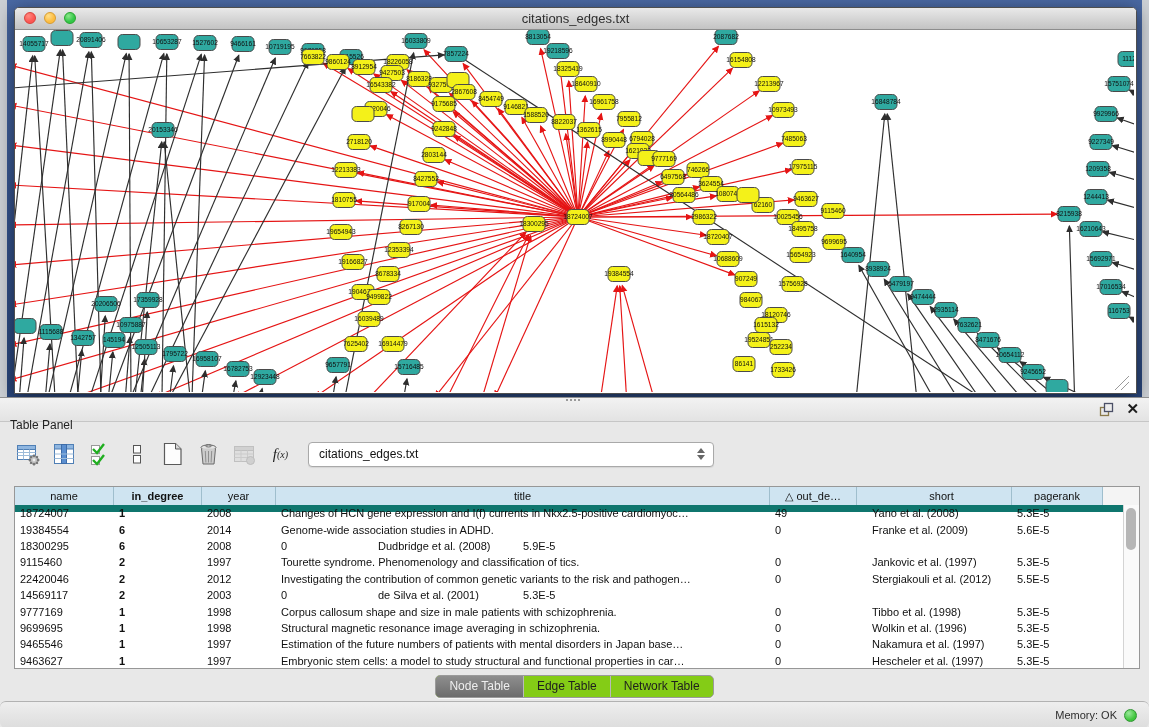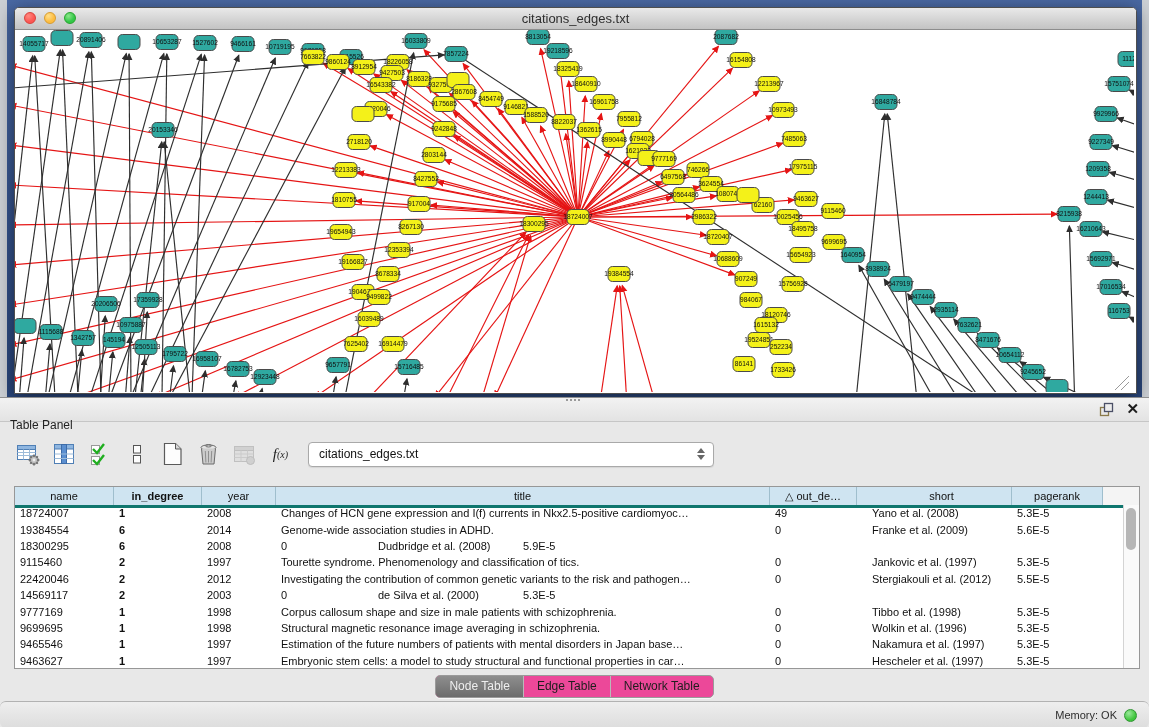--- a/index.html
+++ b/index.html
@@ -46,36 +46,36 @@
          font-size:12px;color:#111;box-shadow:0 1px 1px rgba(0,0,0,.08);}
   .combo .ctext{flex:1;}
   .stepper{display:flex;flex-direction:column;gap:2px;align-items:center;padding-right:2px;}
   .tri-up{width:0;height:0;border-left:4px solid transparent;border-right:4px solid transparent;
           border-bottom:5px solid #666;}
   .tri-dn{width:0;height:0;border-left:4px solid transparent;border-right:4px solid transparent;
           border-top:5px solid #666;}
 
   .table-wrap{position:absolute;left:14px;top:88px;width:1126px;height:183px;
               background:#fff;border:1px solid #979797;box-sizing:border-box;}
-  .thead{display:flex;height:18px;background:#be185d;border-bottom:3px solid #0f766e;}
+  .thead{display:flex;height:18px;background:#be185d;border-bottom:7px solid #0f766e;}
   .th{box-sizing:border-box;border-right:1px solid #9fbecd;font-size:11px;color:#111;
       display:flex;align-items:center;justify-content:center;background:#cfe4f1;}
   .th.filler{background:#f4f4f4;border-right:none;flex:1;}
   .tbody{position:absolute;left:0;top:18px;right:15px;bottom:0;overflow:hidden;}
   .trow{display:flex;height:16.4px;align-items:center;font-size:11px;color:#101010;}
   .td{box-sizing:border-box;padding-left:5px;white-space:nowrap;overflow:hidden;}
   .c0{width:99px;} .c1{width:88px;font-weight:bold;} .c2{width:74px;} .c3{width:494px;}
   .c4{width:87px;} .c5{width:155px;padding-left:15px;} .c6{width:91px;}
   .vscroll{position:absolute;right:0;top:18px;bottom:0;width:15px;background:#fafafa;
            border-left:1px solid #d4d4d4;}
   .vthumb{position:absolute;left:2px;top:3px;width:10px;height:42px;background:#b6b6b6;border-radius:5px;}
 
   .tabs{position:absolute;left:0;top:277px;width:100%;display:flex;justify-content:center;}
   .seg{display:flex;height:21px;border:1px solid #9a9a9a;border-radius:5px;overflow:hidden;
-       background:#ec4899;box-shadow:0 1px 0 rgba(255,255,255,.7);}
+       background:#84cc16;box-shadow:0 1px 0 rgba(255,255,255,.7);}
   .seg-item{padding:0 13px;line-height:21px;font-size:12px;color:#1e1e1e;border-left:1px solid #b9b9b9;}
   .seg-item:first-child{border-left:none;}
   .seg-item.active{background:linear-gradient(#8e8e8e,#6c6c6c);color:#efefef;}
 
   .statusbar{position:absolute;left:0;bottom:0;width:100%;height:27px;
              background:linear-gradient(#eeeeee,#dddddd);border-top:1px solid #b2b2b2;
              display:flex;align-items:center;justify-content:flex-end;gap:7px;
              padding-right:12px;box-sizing:border-box;font-size:11px;color:#2e2e2e;border-radius:6px;}
   .mem-dot{width:13px;height:13px;border-radius:50%;border:1px solid #2f9632;box-sizing:border-box;}
 </style>
@@ -647,21 +647,21 @@
           <div class="td c3">Investigating the contribution of common genetic variants to the risk and pathogen…</div>
           <div class="td c4">0</div>
           <div class="td c5">Stergiakouli et al. (2012)</div>
           <div class="td c6">5.5E-5</div>
         </div>
         <div class="trow">
           <div class="td c0">14569117</div>
           <div class="td c1">2</div>
           <div class="td c2">2003</div>
           <div class="td c4">0</div>
-          <div class="td c5">de Silva et al. (2000)</div>
+          <div class="td c5">de Silva et al. (2001)</div>
           <div class="td c6">5.3E-5</div>
         </div>
         <div class="trow">
           <div class="td c0">9777169</div>
           <div class="td c1">1</div>
           <div class="td c2">1998</div>
           <div class="td c3">Corpus callosum shape and size in male patients with schizophrenia.</div>
           <div class="td c4">0</div>
           <div class="td c5">Tibbo et al. (1998)</div>
           <div class="td c6">5.3E-5</div>

